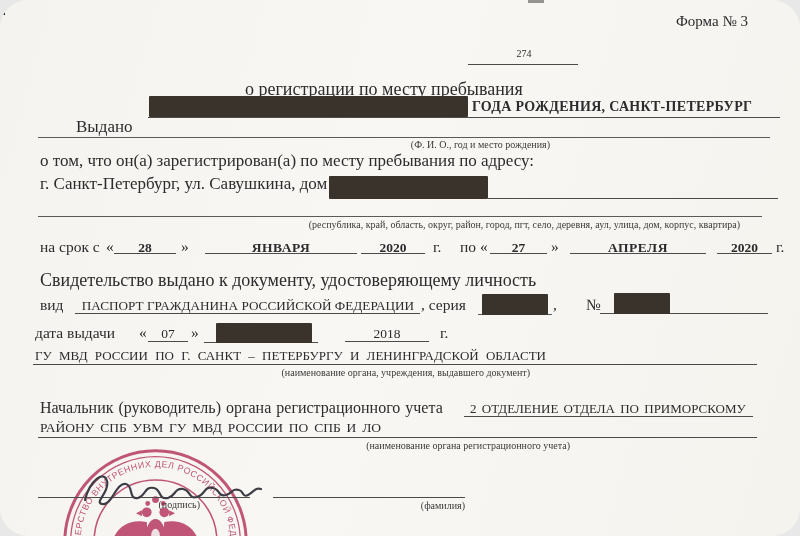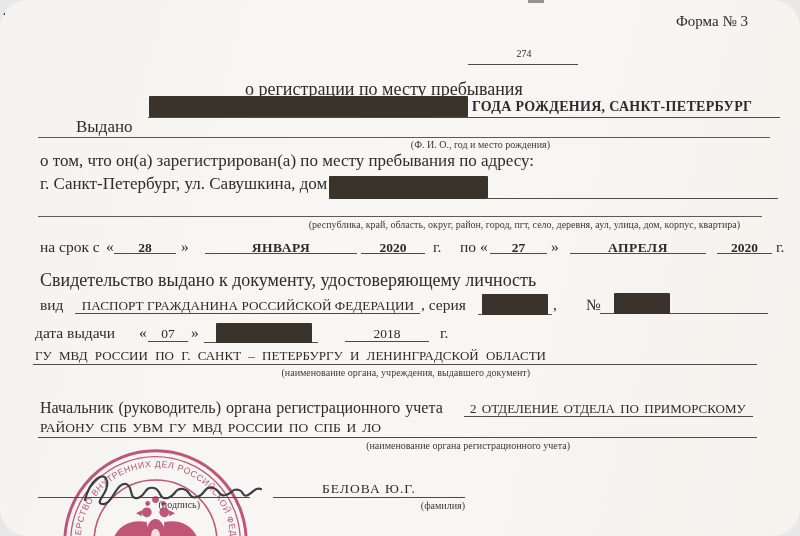--- a/index.html
+++ b/index.html
@@ -140,17 +140,16 @@
   </div>
 
   <div class="ln" style="left:38px;top:497px;width:212px;"></div>
   <div class="sig-wrap" style="left:82px;top:462px;width:180px;height:52px;">
     <svg width="180" height="52" viewBox="0 0 180 52">
       <path d="M3 38 C8 18 22 8 25 19 C28 30 12 40 20 42 C30 44 34 20 44 22 C52 24 46 38 56 36 C64 34 62 24 72 26 C80 28 76 38 86 36 C94 34 92 26 101 27 C109 28 106 37 115 35 C124 33 121 24 131 26 C138 27 136 35 144 33 C151 31 150 26 157 28 C162 29 160 36 166 33 C172 30 173 25 179 27" fill="none" stroke="#3d3d45" stroke-width="2.2" stroke-linecap="round"></path>
     </svg>
   </div>
   <div class="cap" style="left:90px;top:499px;width:110px;">(подпись)</div>
 
-  <div class="t ctr" style="left:273px;top:481px;width:192px;font-size:13.5px;letter-spacing:1px;">БЕЛОВА Ю.Г.</div>
   <div class="ln" style="left:273px;top:497px;width:192px;"></div>
   <div class="cap" style="left:273px;top:500px;width:192px;">(фамилия)</div>
 
 </div>
 
 </body></html>

